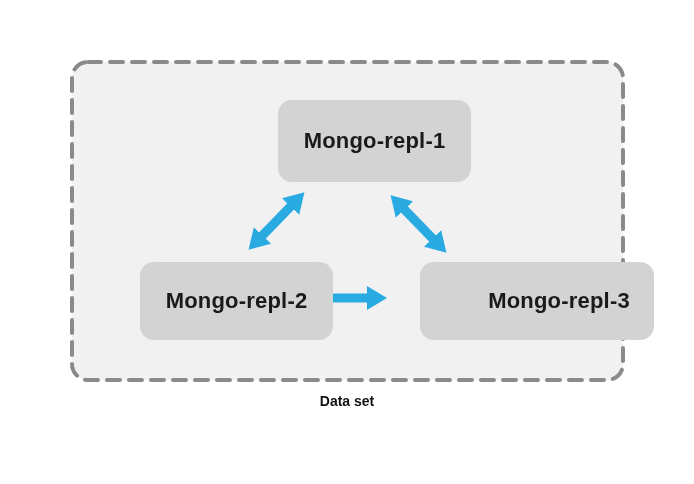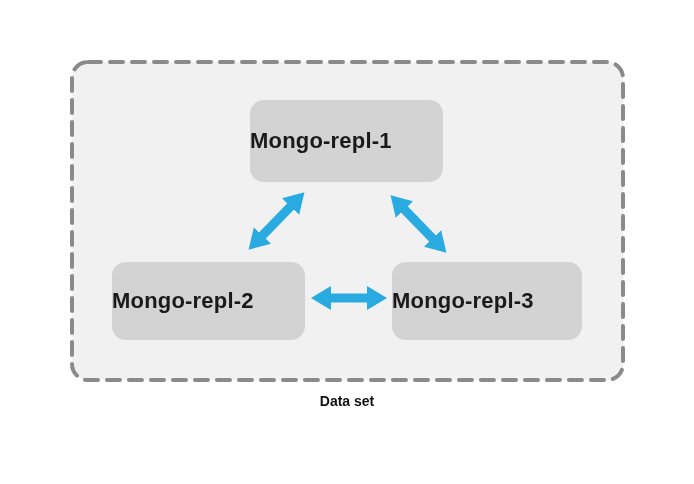--- a/index.html
+++ b/index.html
@@ -21,28 +21,30 @@
     top: 0;
     width: 694px;
     height: 484px;
   }
   .node {
     position: absolute;
     background: #d3d3d4;
     border-radius: 14px;
     display: flex;
     align-items: center;
+    justify-content: center;
     font-size: 22px;
     font-weight: 700;
     color: #1a1a1a;
     letter-spacing: 0.2px;
+    margin-left: 28px;
   }
   .node-1 { left: 250px; top: 100px; width: 193px; height: 82px; }
   .node-2 { left: 112px; top: 262px; width: 193px; height: 78px; }
-  .node-3 { left: 392px; top: 262px; width: 190px; height: 78px; }
+  .node-3 { left: 392px; top: 262px; width: 190px; height: 78px; padding-left: 44px; }
   .caption {
     position: absolute;
     left: 0;
     top: 393px;
     width: 694px;
     text-align: center;
     font-size: 14px;
     font-weight: 700;
     color: #111111;
   }

